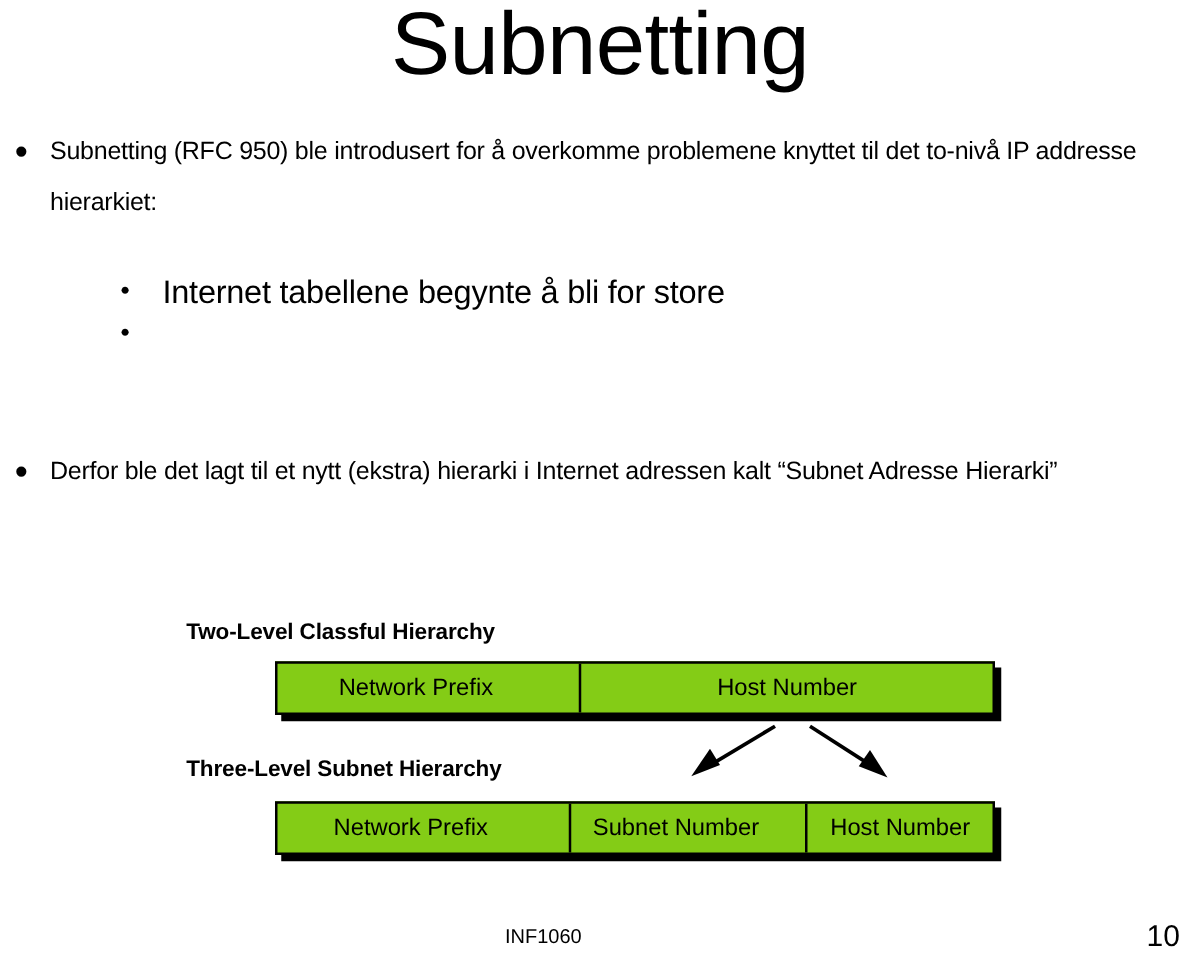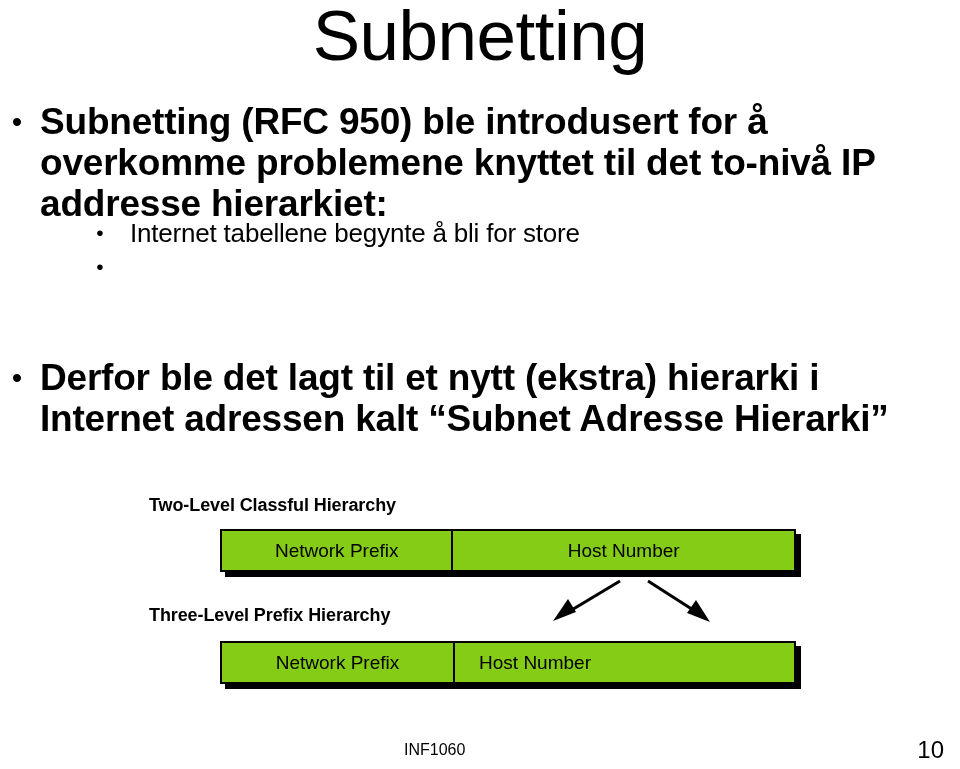--- a/index.html
+++ b/index.html
@@ -41,23 +41,23 @@
     position: absolute;
     left: 2px;
     top: 0;
     width: 30px;
     font-size: 30px;
     line-height: 41px;
     text-align: center;
   }
   .bullet-l1 > .txt {
     margin-left: 40px;
-    font-size: 37px;
+    font-size: 20px;
     line-height: 41px;
-    font-weight: 700;
+    font-weight: 400;
     letter-spacing: -0.2px;
   }
 
   .bullet-l2 {
     position: absolute;
     left: 0;
     width: 900px;
   }
   .bullet-l2 > .dot {
     position: absolute;
@@ -114,21 +114,21 @@
   .addr-cell {
     box-sizing: border-box;
     display: flex;
     align-items: center;
     justify-content: center;
     font-size: 19px;
     line-height: 22px;
     white-space: nowrap;
     overflow: hidden;
   }
-  .addr-cell + .addr-cell { border-left: 2px solid #000000; }
+  .addr-cell + .addr-cell { border-left: 2px solid #000000; margin-left: 20px; }
 
   
   #cell-2l-prefix { width: 231px; }
   #cell-2l-host   { width: 345px; }
 
   
   #cell-3l-prefix { width: 231px; }
   #cell-3l-subnet { width: 183px; }
   #cell-3l-host   { width: 162px; }
 
@@ -187,36 +187,37 @@
 
 <div id="diagram">
 
   <div class="diagram-heading" id="heading-two-level">Two-Level Classful Hierarchy</div>
 
   <div class="addr-box" id="box-two-level">
     <div class="addr-cell" id="cell-2l-prefix">Network Prefix</div>
     <div class="addr-cell" id="cell-2l-host">Host Number</div>
   </div>
 
-  <div class="diagram-heading" id="heading-three-level">Three-Level Prefix Hierarchy</div>
+  <div class="diagram-heading" id="heading-three-level">Three-Level Subnet Hierarchy</div>
 
   <svg id="arrows-svg" viewBox="0 0 210 60">
 
     <g>
       <line x1="100" y1="9" x2="45" y2="42" stroke="#000000" stroke-width="3"></line>
       <polygon points="33,49 56,40 48,27" fill="#000000"></polygon>
     </g>
 
     <g>
       <line x1="128" y1="9" x2="181" y2="43" stroke="#000000" stroke-width="3"></line>
       <polygon points="190,50 167,41 176,28" fill="#000000"></polygon>
     </g>
   </svg>
 
   <div class="addr-box" id="box-three-level">
     <div class="addr-cell" id="cell-3l-prefix">Network Prefix</div>
+    <div class="addr-cell" id="cell-3l-subnet">Subnet Number</div>
     <div class="addr-cell" id="cell-3l-host">Host Number</div>
   </div>
 
 </div>
 
 <div id="footer-course">INF1060</div>
 <div id="footer-page">10</div>
 
 </body></html>

